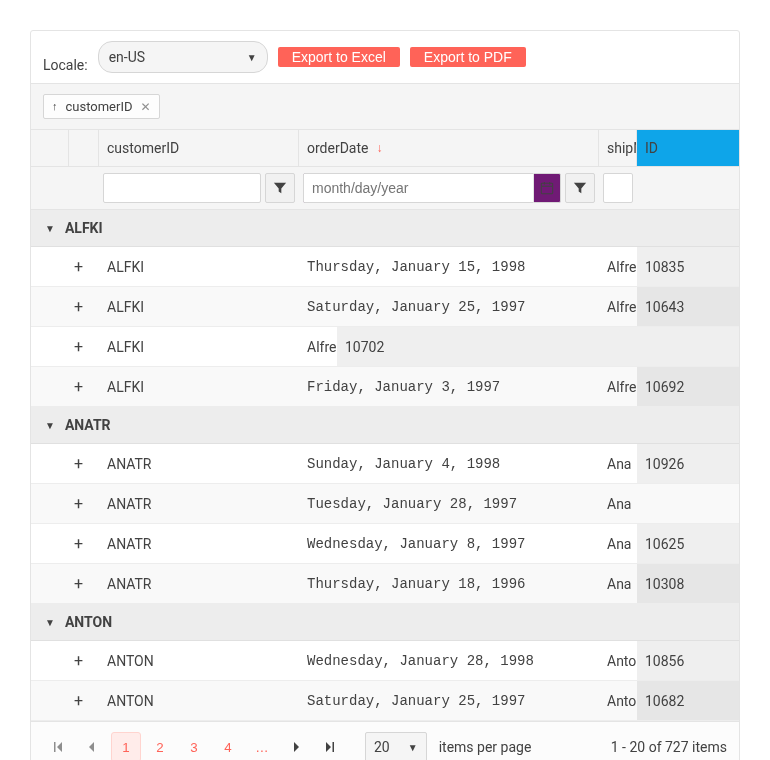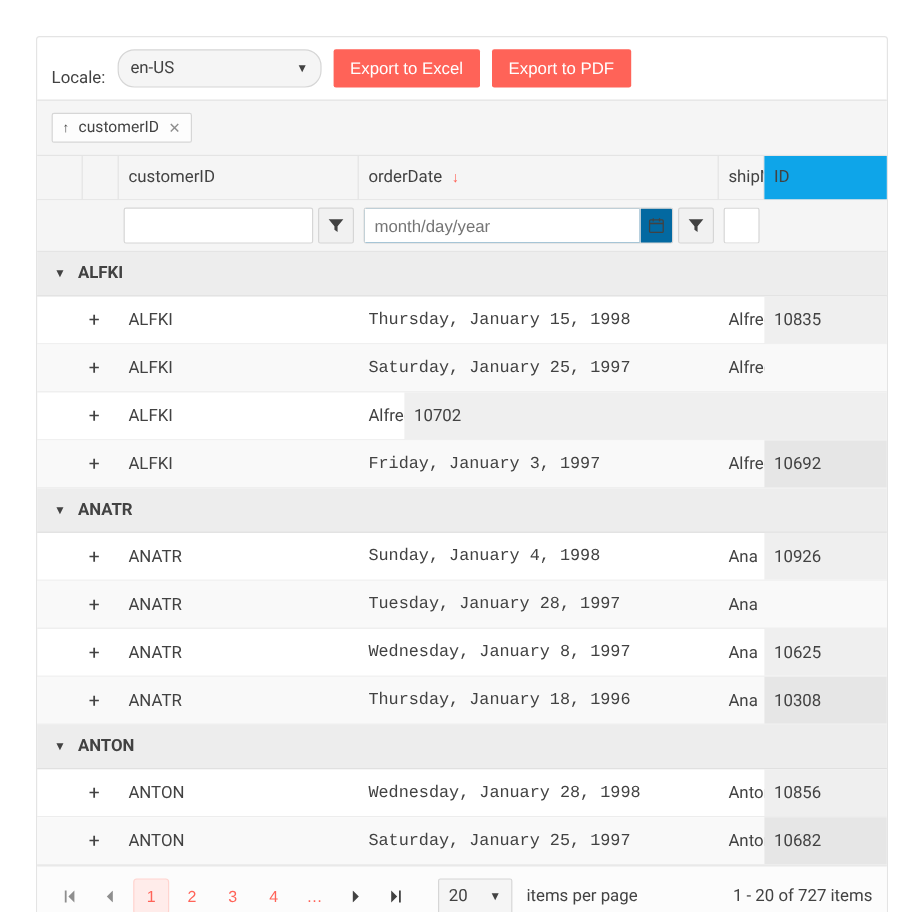--- a/index.html
+++ b/index.html
@@ -40,21 +40,21 @@
     }
     .locale-select .caret {
       font-size: 10px;
       color: #424242;
     }
     .btn-primary {
       background: #ff6358;
       color: #fff;
       border: none;
       border-radius: 2px;
-      height: 32px;
+      height: 20px;
       padding: 0 14px;
       cursor: pointer;
       font-size: 14px;
     }
 
     .group-panel {
       background: #f5f5f5;
       padding: 10px 12px;
       border-top: 1px solid #e4e4e4;
       border-bottom: 1px solid #e4e4e4;
@@ -139,21 +139,21 @@
       align-items: center;
       justify-content: center;
       cursor: pointer;
       flex-shrink: 0;
     }
     .date-input-wrap {
       display: flex;
       align-items: center;
       border: 1px solid #d6d6d6;
       border-radius: 2px;
-      background: #0369a1;
+      background: #701a75;
       height: 30px;
       flex: 1;
     }
     .date-input-wrap input {
       border: none;
       outline: none;
       padding: 0 8px;
       height: 100%;
       width: 100%;
       font-size: 14px;
@@ -360,20 +360,21 @@
         <div class="data-cell cell-shipname">Alfreds</div>
         <div class="data-cell cell-id">10835</div>
       </div>
       <div class="data-row alt">
         <div class="data-cell cell-expander">
           <span class="plus-icon">+</span>
         </div>
         <div class="data-cell cell-customer">ALFKI</div>
         <div class="data-cell cell-orderdate">Saturday, January 25, 1997</div>
         <div class="data-cell cell-shipname">Alfreds</div>
+        <div class="data-cell cell-id">10643</div>
       </div>
       <div class="data-row">
         <div class="data-cell cell-expander">
           <span class="plus-icon">+</span>
         </div>
         <div class="data-cell cell-customer">ALFKI</div>
         <div class="data-cell cell-shipname">Alfreds</div>
         <div class="data-cell cell-id">10702</div>
       </div>
       <div class="data-row alt">

